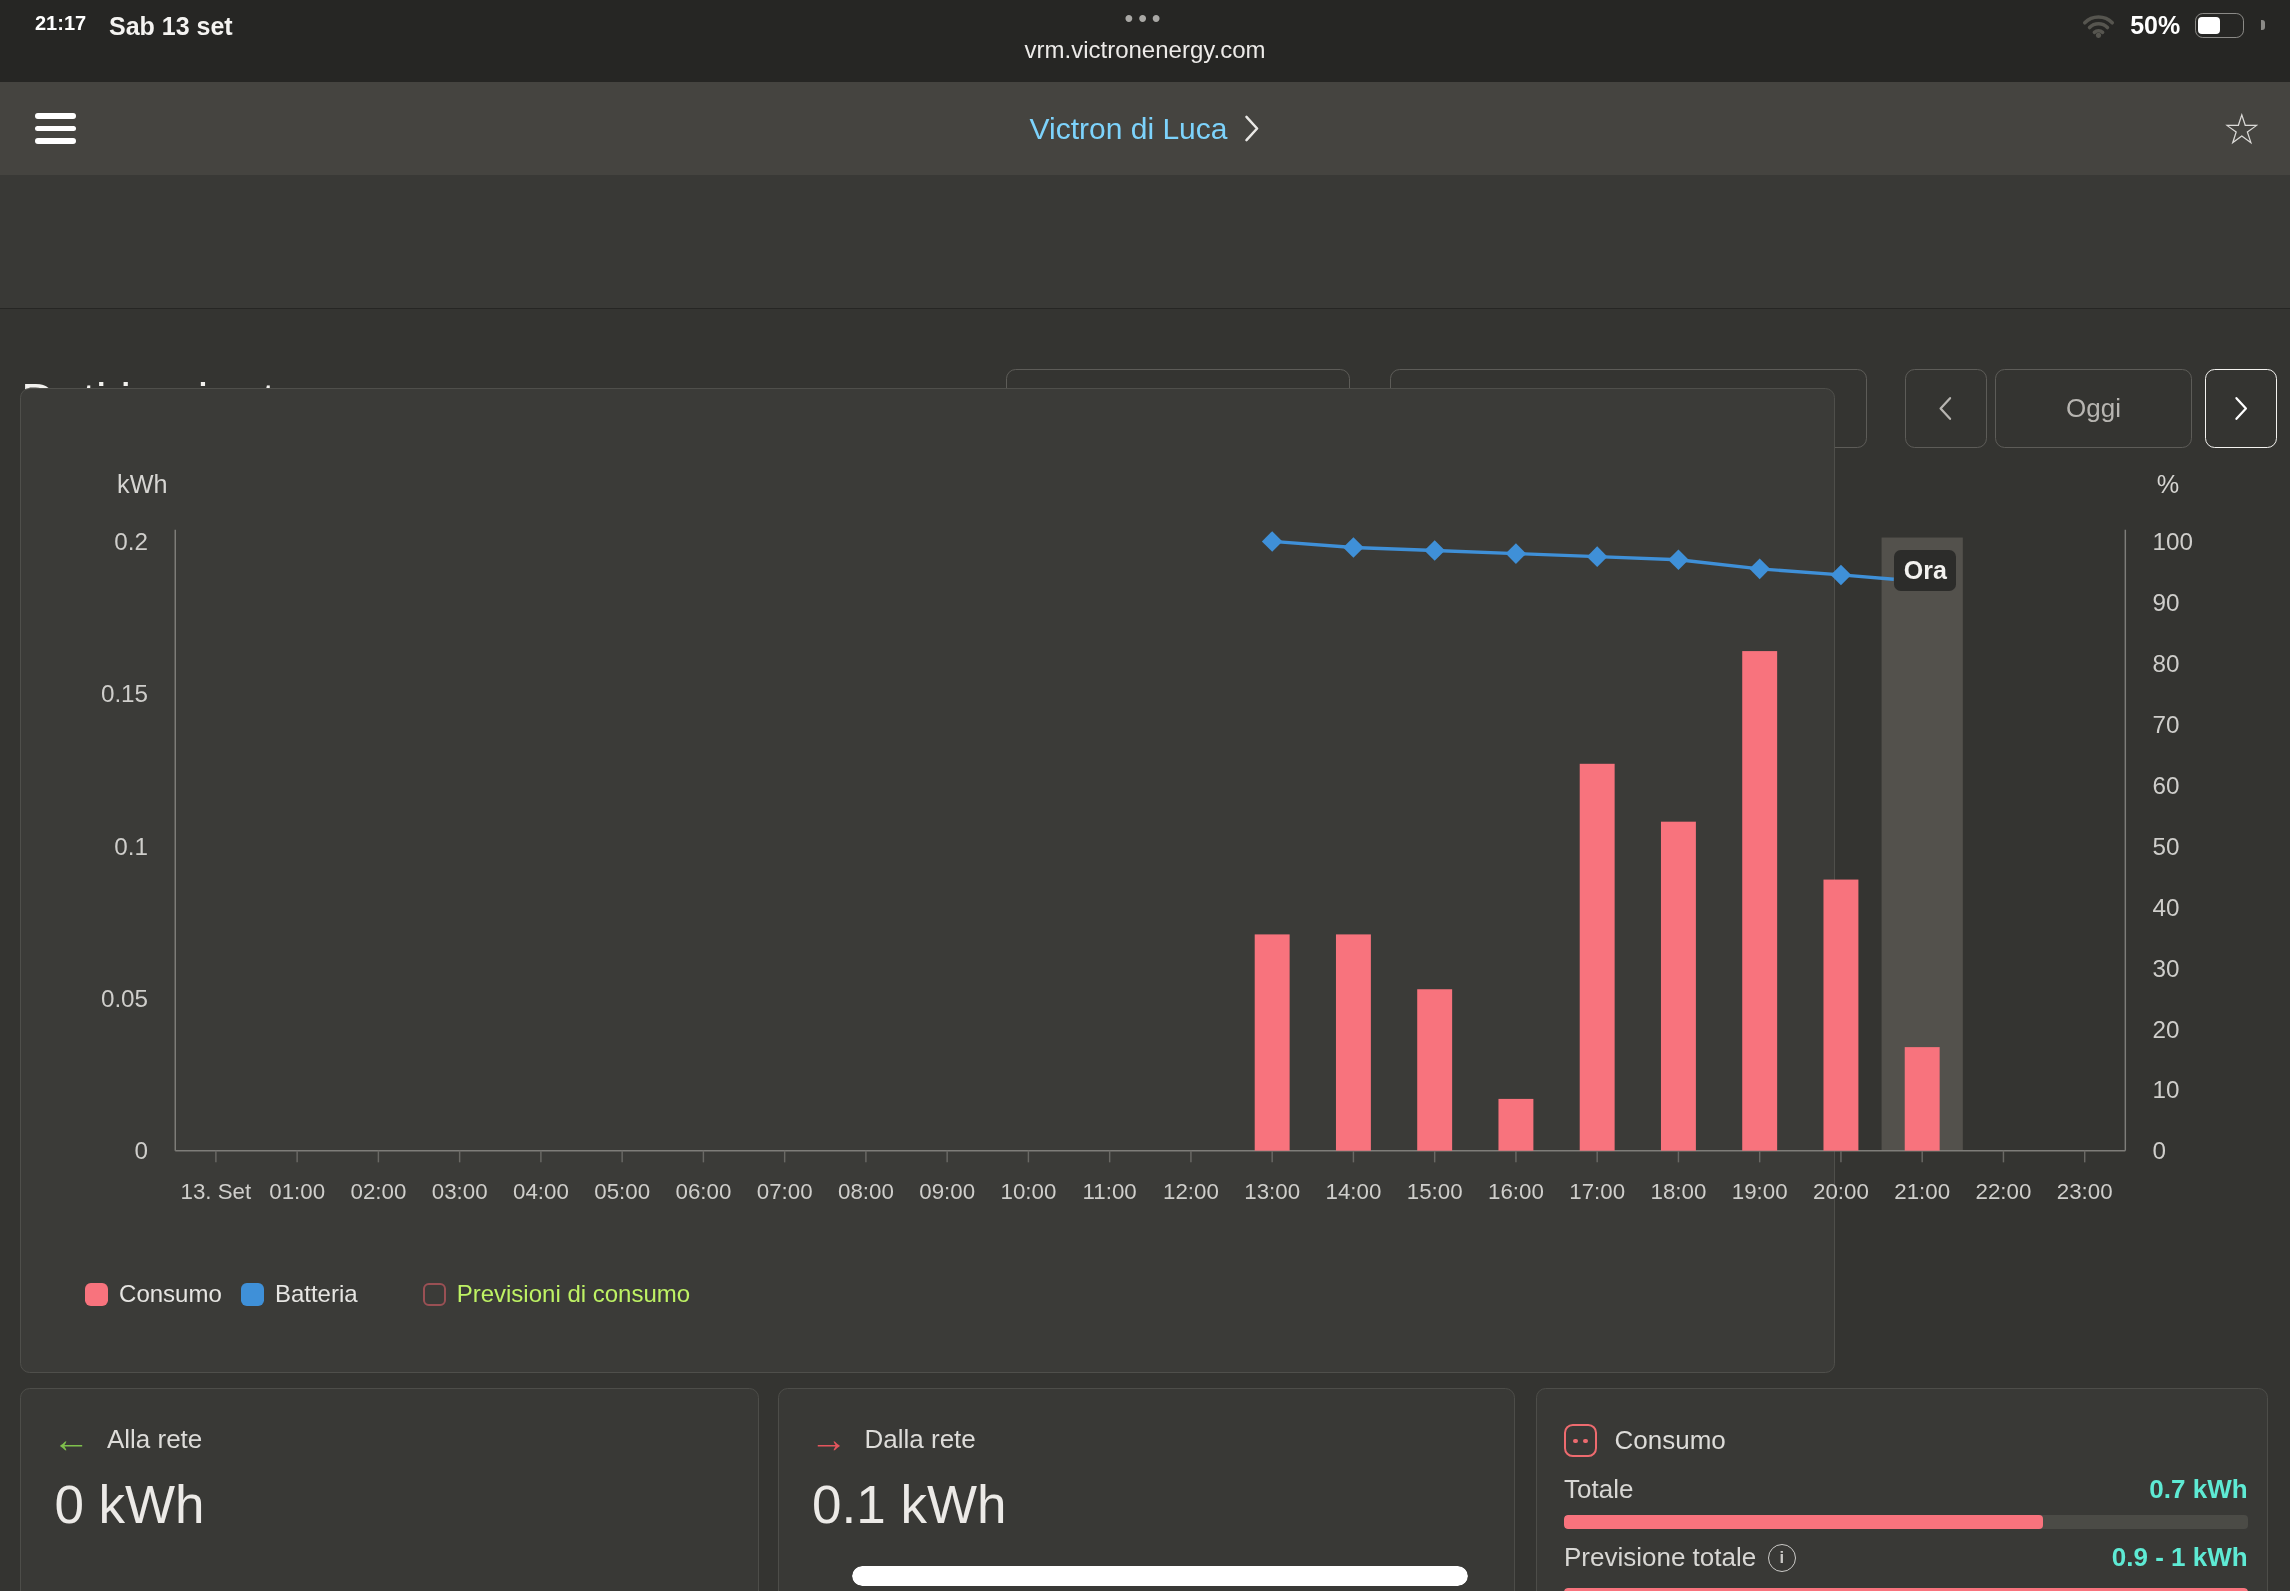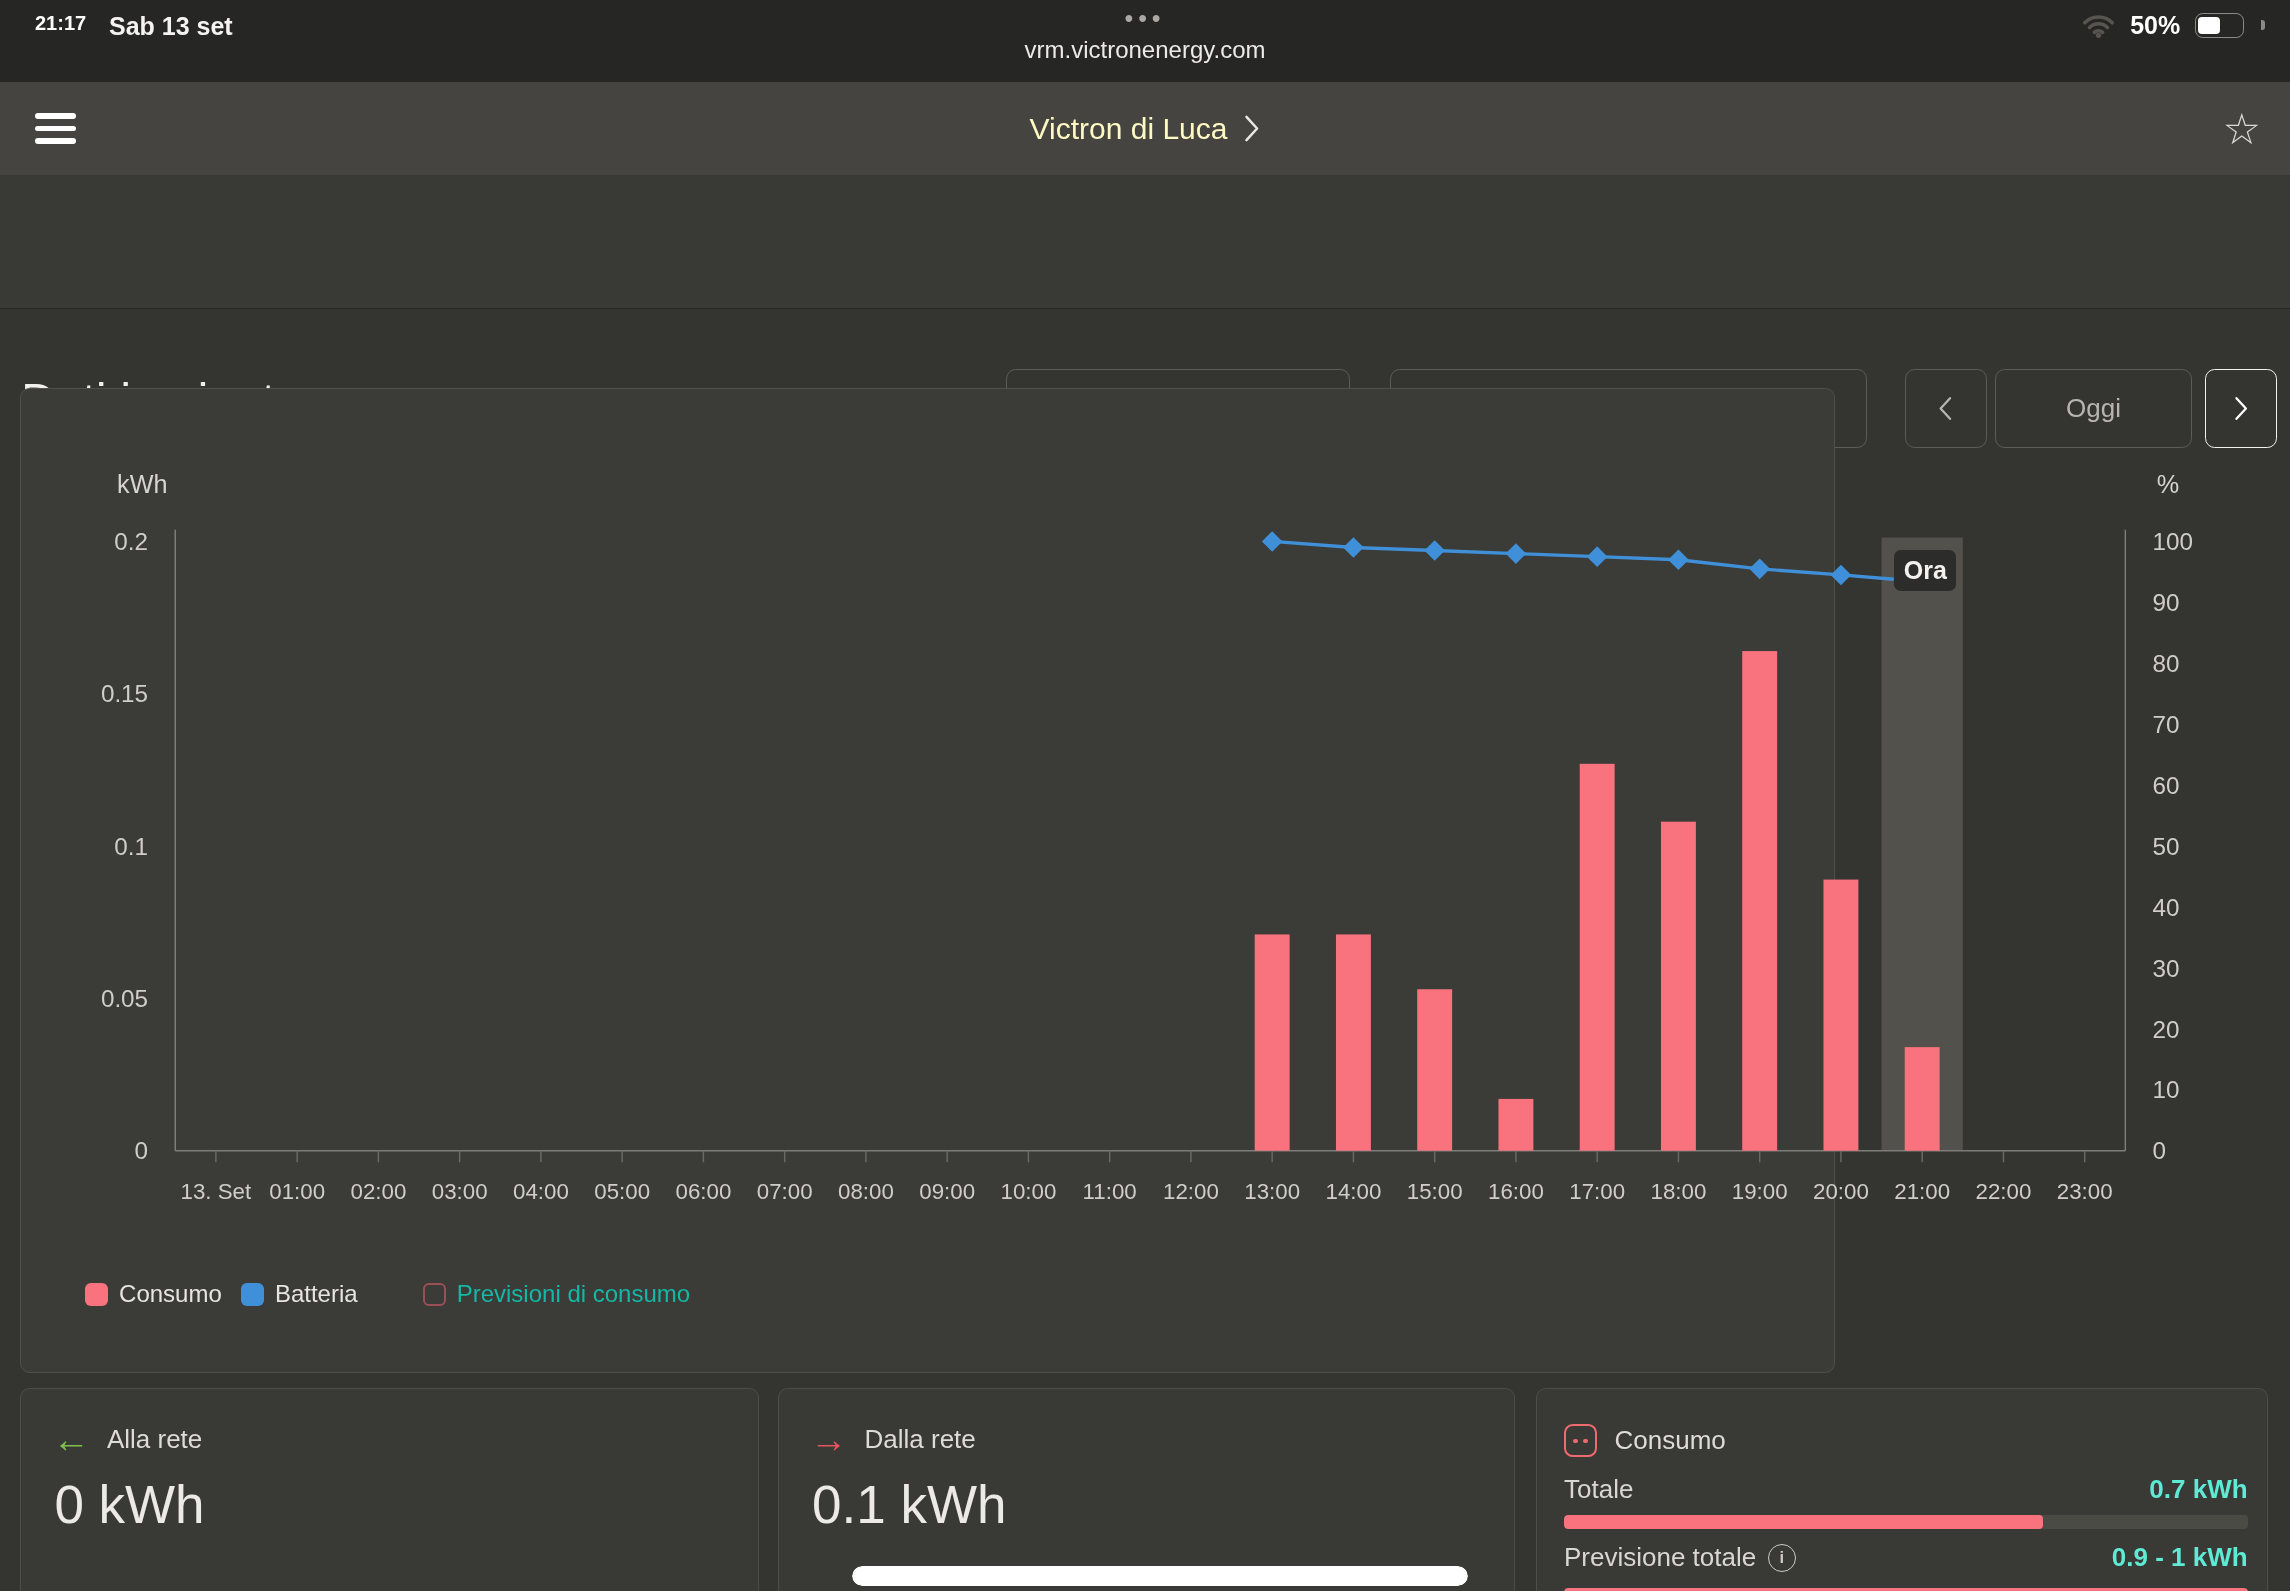--- a/index.html
+++ b/index.html
@@ -18,21 +18,21 @@
   .sb-right{position:absolute;right:25px;top:7.8px;display:flex;align-items:center;gap:15px;height:35px;}
   .sb-pct{font-size:25px;font-weight:600;color:#fff;}
   .batt{width:49px;height:25px;border:1.9px solid #8b8a87;border-radius:7.8px;position:relative;box-sizing:border-box;display:flex;align-items:center;padding:1.9px;}
   .batt-fill{height:17.5px;background:#fff;border-radius:3.9px;}
   .batt-nub{width:3.9px;height:9.7px;background:#8b8a87;border-radius:0 2.9px 2.9px 0;margin-left:1.9px;}
 
   
   .navbar{position:absolute;top:82px;left:0;width:2290px;height:93px;background:#454440;border-bottom:1px solid #2e2e2b;}
   .burger{position:absolute;left:35px;top:27px;width:43px;height:39px;display:flex;flex-direction:column;justify-content:space-between;padding:3.9px 0;box-sizing:border-box;cursor:pointer;}
   .burger span{display:block;width:41px;height:5.8px;background:#fff;border-radius:2.9px;}
-  .nav-title{position:absolute;left:50%;top:0;height:93px;transform:translateX(-50%);display:flex;align-items:center;gap:15.5px;color:#fef9c3;font-size:30px;}
+  .nav-title{position:absolute;left:50%;top:0;height:93px;transform:translateX(-50%);display:flex;align-items:center;gap:15.5px;color:#7dd3fc;font-size:30px;}
   .nav-star{position:absolute;right:29px;top:0;height:93px;display:flex;align-items:center;font-size:43px;color:#dbdad7;}
 
   
   .pagehead{position:absolute;top:175px;left:0;width:2290px;height:134px;background:#393936;border-bottom:1.9px solid #262624;box-sizing:border-box;}
   .page-title{position:absolute;left:21.3px;top:197px;font-size:47px;font-weight:300;color:#f2f1ee;letter-spacing:0.5px;}
   .btn{position:absolute;top:194px;height:79px;border:1.9px solid #5d5c58;border-radius:9.7px;color:#b7b5b1;
        font-size:26px;display:flex;align-items:center;justify-content:center;box-sizing:border-box;background:transparent;cursor:pointer;}
   .btn svg{display:block;}
   #btn-hide{left:1006px;width:344px;}
   #btn-overview{left:1390px;width:477px;justify-content:space-between;padding:0 33px;}
@@ -42,21 +42,21 @@
 
   
   .panel{position:absolute;left:20.4px;top:388px;width:1815px;height:985px;background:#3b3b38;
          border:1px solid #4f4f4b;border-radius:9.7px;box-sizing:border-box;}
   #chart-svg{position:absolute;left:0;top:0;width:2245px;height:983px;}
   .ora-badge{position:absolute;left:1873px;top:161px;width:62px;height:41px;background:#2c2c2a;border-radius:6.8px;
              display:flex;align-items:center;justify-content:center;color:#f3f2ef;font-size:25px;font-weight:700;}
   .legend{position:absolute;left:64px;top:891px;display:flex;align-items:center;gap:19.4px;}
   .legend-item{display:flex;align-items:center;gap:10.7px;font-size:24px;color:#e6e5e2;}
   .legend-swatch{width:23px;height:23px;border-radius:5.8px;box-sizing:border-box;}
-  .legend-item.dim{color:#14b8a6;padding-left:46px;}
+  .legend-item.dim{color:#bef264;padding-left:46px;}
 
   
   .card{position:absolute;top:1388px;height:252px;background:#393936;border:1.9px solid #4d4d49;border-radius:9.7px;box-sizing:border-box;}
   #card1{left:20.4px;width:739px;}
   #card2{left:778px;width:737px;}
   #card3{left:1536px;width:732px;}
   .card-head{position:absolute;top:35px;left:31px;display:flex;align-items:center;gap:17.5px;font-size:26px;color:#dddcd9;}
   .card-arrow{font-size:37px;line-height:29px;}
   .card-arrow.green{color:#7fc04c;}
   .card-arrow.red{color:#e4555d;}

